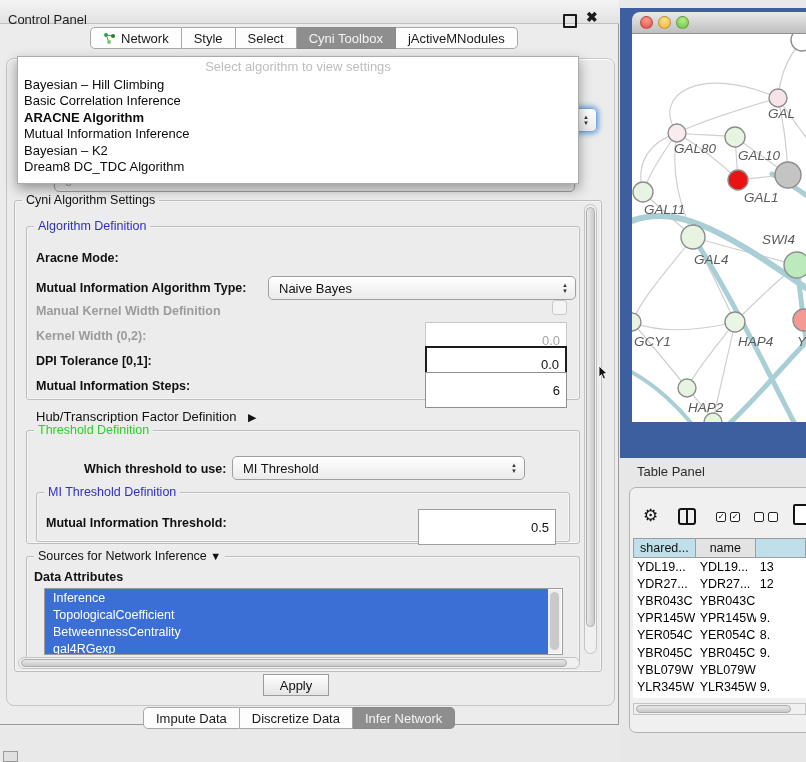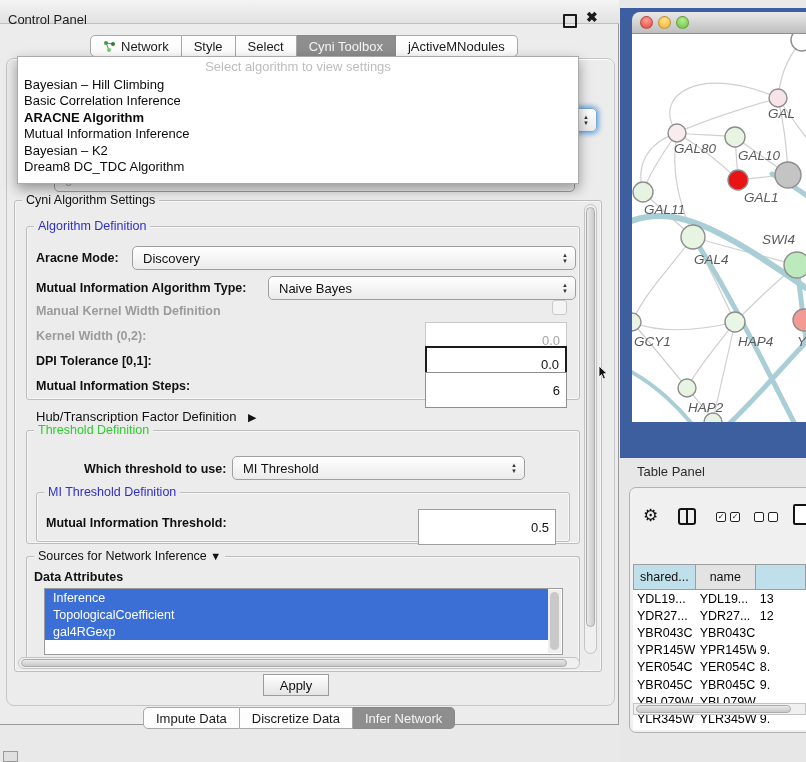--- a/index.html
+++ b/index.html
@@ -6,21 +6,21 @@
   body{font-family:"Liberation Sans",sans-serif;background:#e9e9e9;}
   .screen{position:relative;width:806px;height:762px;overflow:hidden;background:#e9e9e9;}
   .abs{position:absolute;}
   
   .cp-window{left:0;top:8;width:619px;height:725px;background:#ececec;border:1px solid #9a9a9a;border-left:none;box-sizing:border-box;}
   .cp-titlebar{left:0;top:8;width:619px;height:24px;background:linear-gradient(#f4f4f4,#e2e2e2);border-bottom:1px solid #bfbfbf;box-sizing:border-box;}
   .cp-title{left:8px;top:12px;font-size:13px;color:#1c1c1c;}
   .float-btn{left:563px;top:14px;width:10px;height:10px;border:2px solid #1a1a1a;border-radius:1px;}
   .close-btn{left:586px;top:9px;font-size:14px;font-weight:bold;color:#1a1a1a;}
   
-  .tabbar{left:90px;top:35px;height:22px;display:flex;justify-content:center;}
+  .tabbar{left:90px;top:27px;height:22px;display:flex;justify-content:center;}
   .tab{height:22px;display:flex;align-items:center;justify-content:center;gap:5px;background:#fdfdfd;border:1px solid #a8a8a8;border-left:none;font-size:13px;font-weight:500;color:#1a1a1a;padding:0 12px;box-sizing:border-box;}
   .tab:first-child{border-left:1px solid #a8a8a8;border-radius:5px 0 0 5px;}
   .tab:last-child{border-radius:0 5px 5px 0;}
   .tab.sel{background:#8e8e8e;color:#f4f4f4;border-color:#8a8a8a;}
   
   .content-panel{left:6px;top:58px;width:607px;height:646px;background:#ececec;border:1px solid #c6c6c6;border-radius:8px;box-shadow:inset 0 1px 0 #fff;}
   
   .combo{height:24px;border:1px solid #9f9f9f;border-radius:5px;background:linear-gradient(#ffffff,#ebebeb);font-size:13px;color:#111;display:flex;align-items:center;padding:0 26px 0 10px;box-sizing:border-box;box-shadow:inset 0 1px 0 rgba(255,255,255,.7);}
   .combo .arrows{position:absolute;right:7px;top:50%;transform:translateY(-50%);font-size:6px;line-height:6px;color:#333;text-align:center;}
   .combo-focus{box-shadow:0 0 5px 2px rgba(98,162,222,.9), inset 0 1px 0 rgba(255,255,255,.7);border-color:#7aa9d8;}
@@ -64,21 +64,21 @@
   
   .tp-section{left:620px;top:458px;width:186px;height:304px;background:#e7e7e7;}
   .tp-title{left:637px;top:464px;font-size:13px;color:#2b2b2b;}
   .tp-panel{left:629px;top:487px;width:180px;height:246px;background:#f0f0f0;border:1px solid #b2b2b2;border-radius:7px 0 0 7px;box-sizing:border-box;}
   .tp-gear{left:643px;top:505px;font-size:17px;color:#131313;}
   .tp-cols{left:678px;top:508px;width:18px;height:17px;border:2px solid #131313;border-radius:3px;box-sizing:border-box;}
   .tp-cols:after{content:"";position:absolute;left:6px;top:0;width:2px;height:13px;background:#131313;}
   .cb{width:10px;height:10px;border:1.5px solid #232323;border-radius:2px;box-sizing:border-box;font-size:8px;line-height:8px;text-align:center;color:#111;background:#fff;}
   .tp-doc{left:793px;top:504px;width:16px;height:21px;background:#fff;border:2px solid #131313;border-radius:2px;box-sizing:border-box;}
   .tbl{left:633px;top:538px;width:173px;overflow:hidden;}
-  .tbl-head{display:flex;height:26px;margin-top:26px;}
+  .tbl-head{display:flex;height:20px;}
   .tbl-head .hc{border:1px solid #9d9d9d;border-left:none;box-sizing:border-box;display:flex;align-items:center;justify-content:center;font-size:12.5px;color:#111;}
   .tbl-head .hc:first-child{border-left:1px solid #9d9d9d;}
   .tbl-body{height:140px;overflow:hidden;background:#fff;}
   .trow{display:flex;height:17.2px;background:#fff;}
   .tc{font-size:12.5px;color:#000;padding-left:4px;box-sizing:border-box;display:flex;align-items:center;overflow:hidden;white-space:nowrap;}
   .c0{width:75px;} .c1{width:72px;} .c2{width:60px;}
   .hc.blue{background:#bfe0eb;} .hc.gray{background:#e3e3e3;}
   .expander-arrow{display:inline-block;font-size:11px;color:#111;}
 </style>
 </head>
@@ -145,24 +145,20 @@
   </div>
 
   <div class="abs grp" style="left:14px;top:200px;width:586px;height:470px;">
     <span class="gtitle">Cyni Algorithm Settings</span>
   </div>
 
   <div class="abs grp" style="left:26px;top:226px;width:552px;height:172px;">
     <span class="gtitle blue">Algorithm Definition</span>
   </div>
   <div class="abs lbl" style="left:36px;top:251px;">Aracne Mode:</div>
-  <div class="abs combo" style="left:132px;top:246px;width:444px;">
-    <span>Discovery</span>
-    <span class="arrows">▲<br>▼</span>
-  </div>
   <div class="abs lbl" style="left:36px;top:281px;">Mutual Information Algorithm Type:</div>
   <div class="abs combo" style="left:268px;top:276px;width:308px;">
     <span>Naive Bayes</span>
     <span class="arrows">▲<br>▼</span>
   </div>
   <div class="abs lbl dis" style="left:36px;top:304px;">Manual Kernel Width Definition</div>
   <div class="abs checkbox" style="left:552px;top:300px;"></div>
   <div class="abs lbl dis" style="left:36px;top:329px;">Kernel Width (0,2):</div>
   <div class="abs field dis" style="left:425px;top:322px;width:142px;">0.0</div>
   <div class="abs lbl" style="left:36px;top:354px;">DPI Tolerance [0,1]:</div>
@@ -193,20 +189,21 @@
     <span class="gtitle">
       <span>Sources for Network Inference</span>
       <span class="expander-arrow">▼</span>
     </span>
   </div>
   <div class="abs lbl" style="left:34px;top:570px;">Data Attributes</div>
   <div class="abs attr-list" style="left:44px;top:588px;width:519px;height:67px;">
     <div id="attr-items">
         <div class="attr-item">Inference</div>
         <div class="attr-item">TopologicalCoefficient</div>
+        <div class="attr-item">BetweennessCentrality</div>
         <div class="attr-item">gal4RGexp</div>
       </div>
     <div class="attr-sb">
         <div class="attr-sb-thumb"></div>
       </div>
   </div>
 
   <div class="abs sb-v" style="left:584px;top:204px;width:13px;height:450px;">
     <div class="sb-thumb" style="position:absolute;left:1px;top:2px;width:9px;height:420px;"></div>
   </div>

